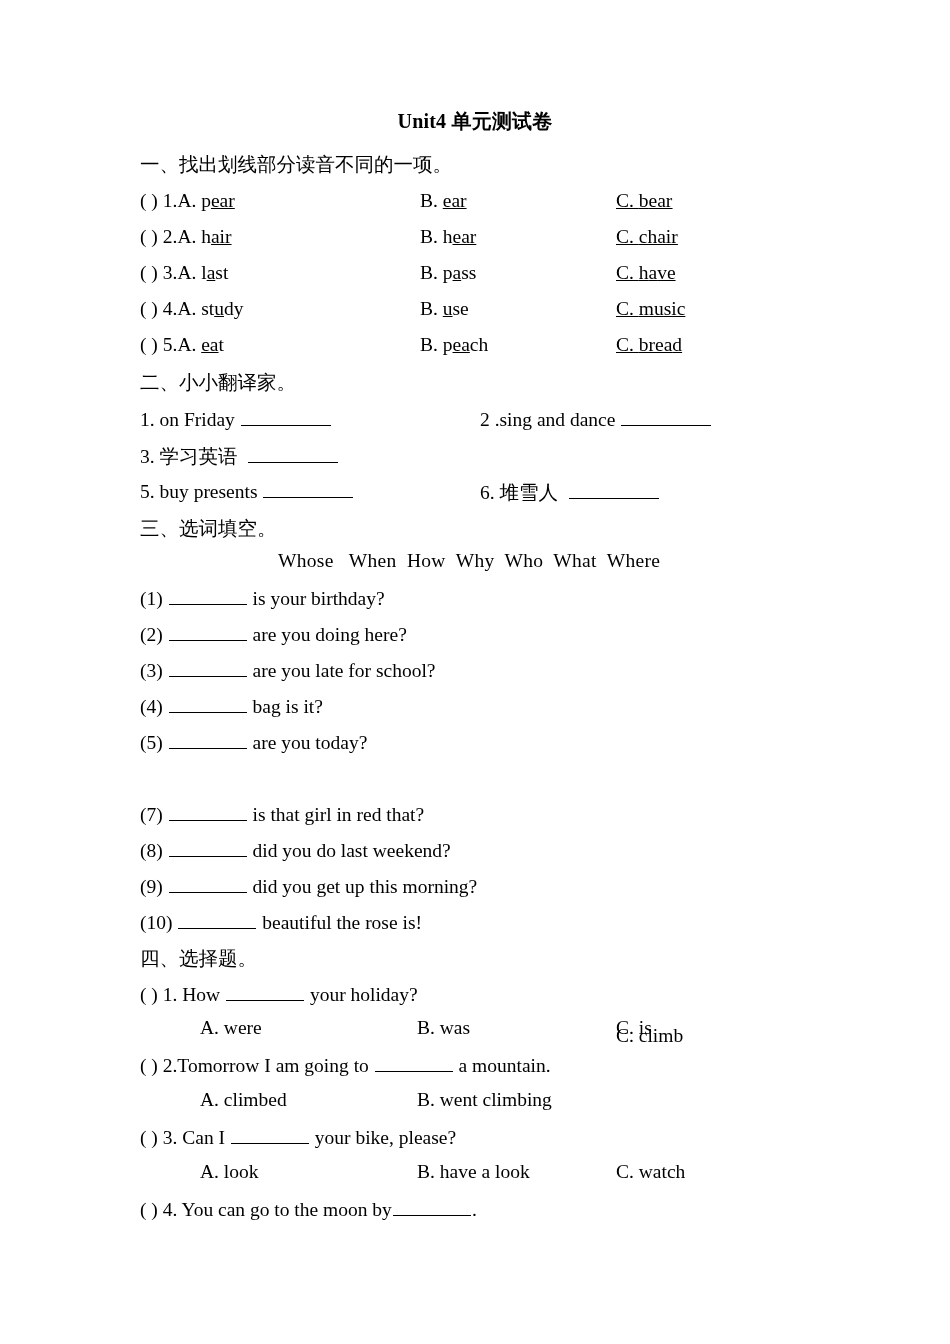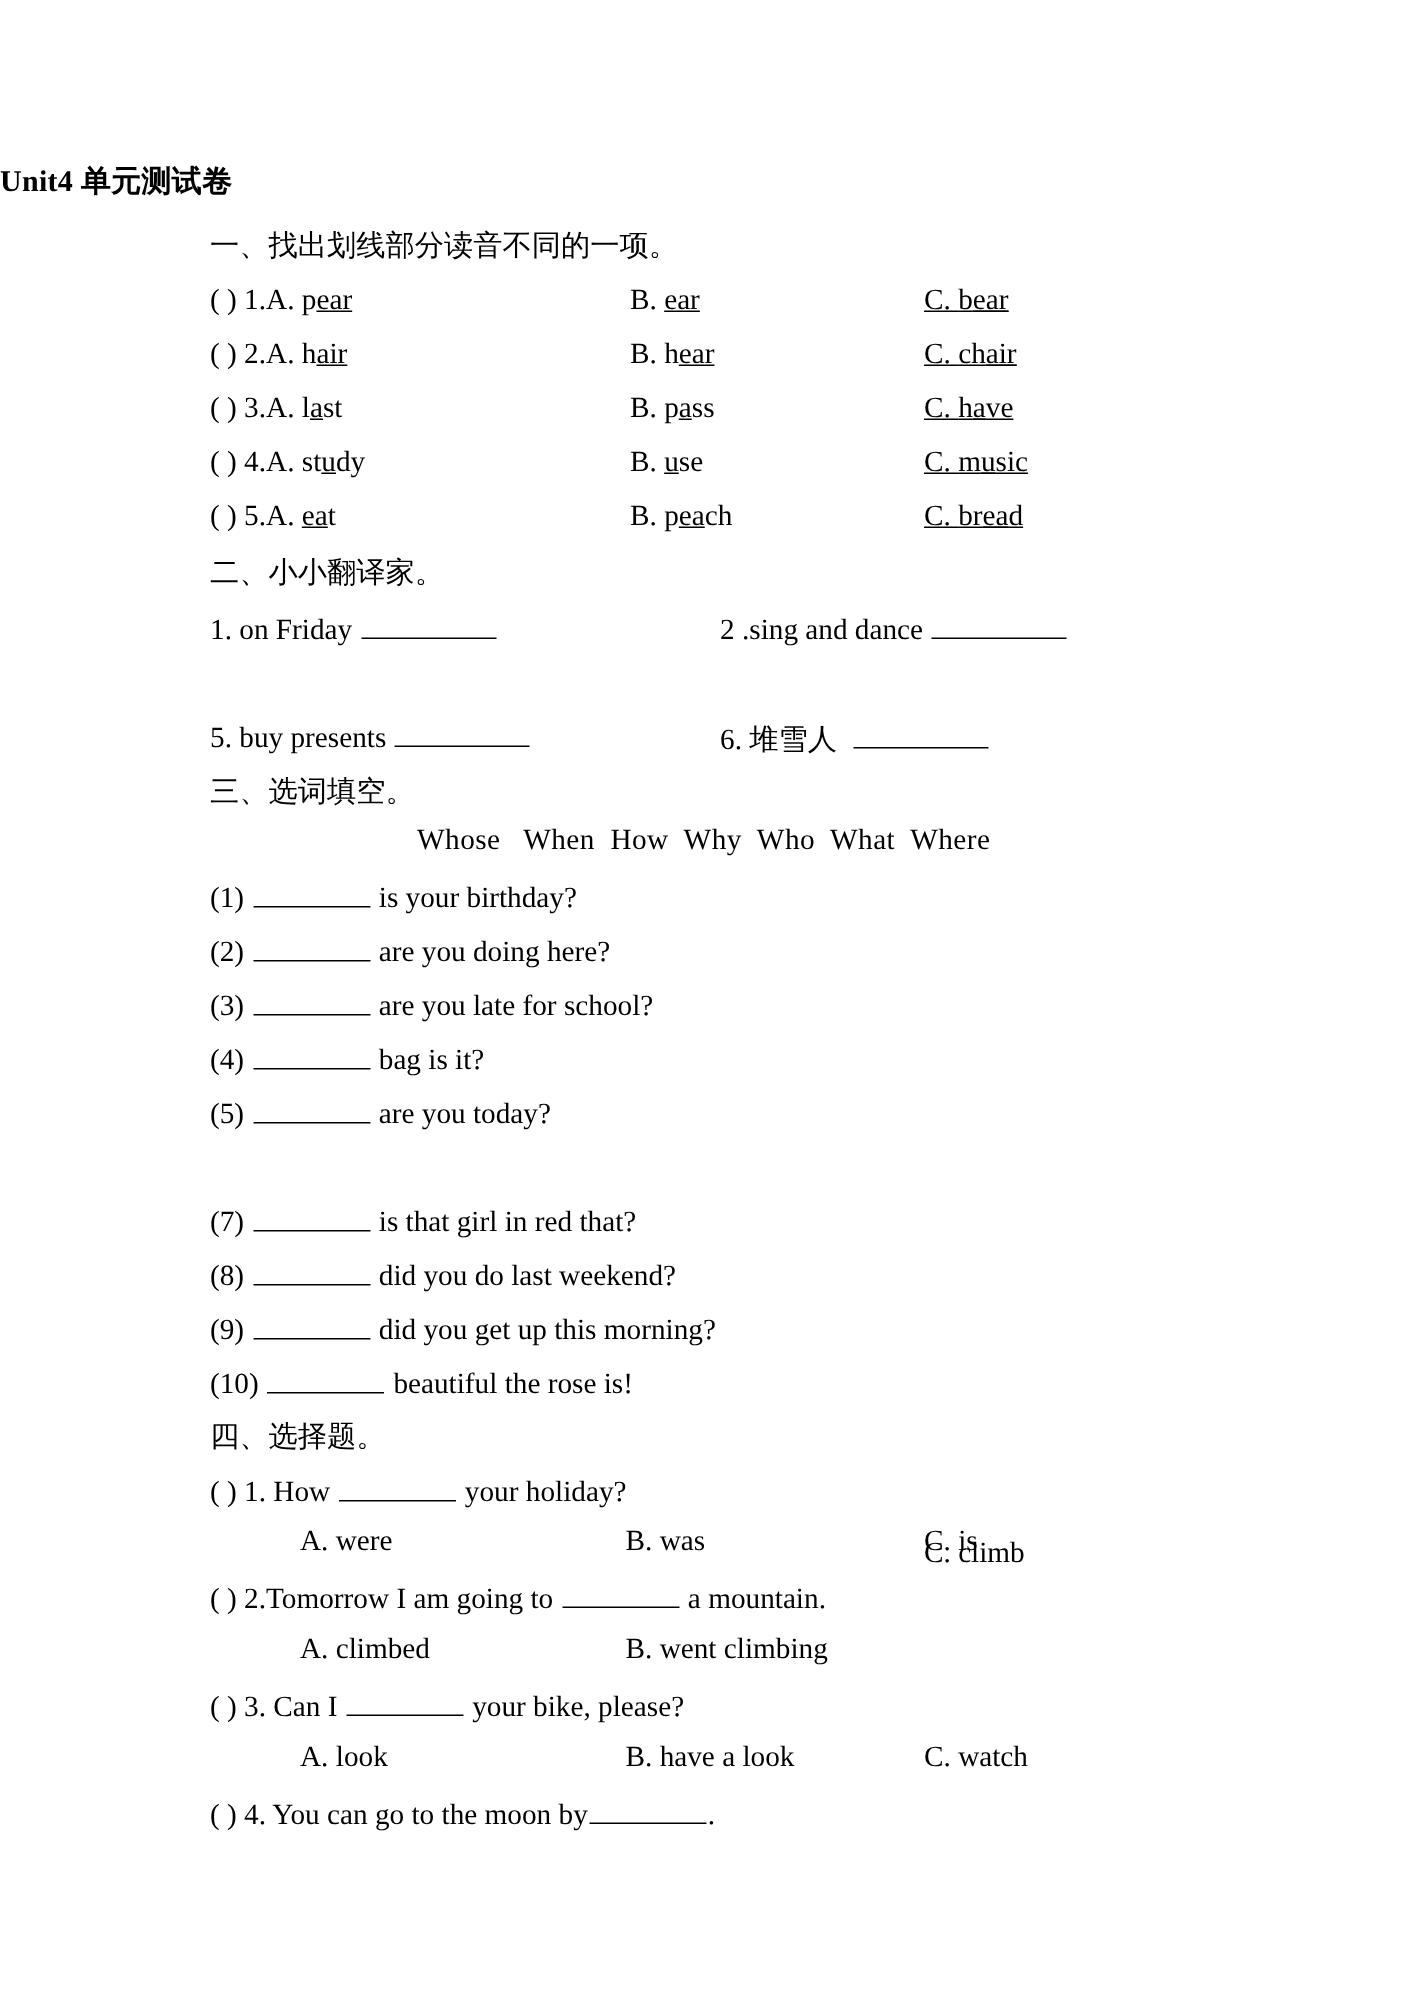--- a/index.html
+++ b/index.html
@@ -22,20 +22,21 @@
     width: 950px;
     height: 1344px;
     padding: 0;
   }
   
   .doc-title {
     position: absolute;
     left: 0;
     top: 108px;
     width: 950px;
+    text-align: center;
     font-size: 20px;
     font-weight: bold;
     letter-spacing: 0.2px;
     line-height: 26px;
   }
   
   .row {
     position: absolute;
     left: 140px;
     font-size: 19.5px;
@@ -107,20 +108,21 @@
 
   <div class="col-a" style="top:334px"><span>( ) 5.</span><span>A. </span><span></span><u>ea</u><span>t</span></div>
   <div class="col-b" style="top:334px"><span>B. </span><span>p</span><u>ea</u><span>ch</span></div>
   <div class="col-c" style="top:334px"><span>C. </span><span>br</span><u>ea</u><span>d</span></div>
 
   <div class="section-head" style="top:370px">二、小小翻译家。</div>
 
   <div class="tr-left" style="top:407px"><span>1. on Friday </span><span class="blank w-mid"></span></div>
   <div class="tr-right" style="top:407px"><span>2 .sing and dance </span><span class="blank w-mid"></span></div>
 
+  <div class="tr-left" style="top:443px"><span>3. 学习英语  </span><span class="blank w-mid"></span></div>
 
   <div class="tr-left" style="top:479px"><span>5. buy presents </span><span class="blank w-mid"></span></div>
   <div class="tr-right" style="top:479px"><span>6. 堆雪人  </span><span class="blank w-mid"></span></div>
 
   <div class="section-head" style="top:516px">三、选词填空。</div>
 
   <div class="wordbank" style="top:550px">Whose   When  How  Why  Who  What  Where</div>
 
   <div class="row" style="top:586px"><span>(1) </span><span class="blank w-short"></span><span> is your birthday?</span></div>
   <div class="row" style="top:622px"><span>(2) </span><span class="blank w-short"></span><span> are you doing here?</span></div>

